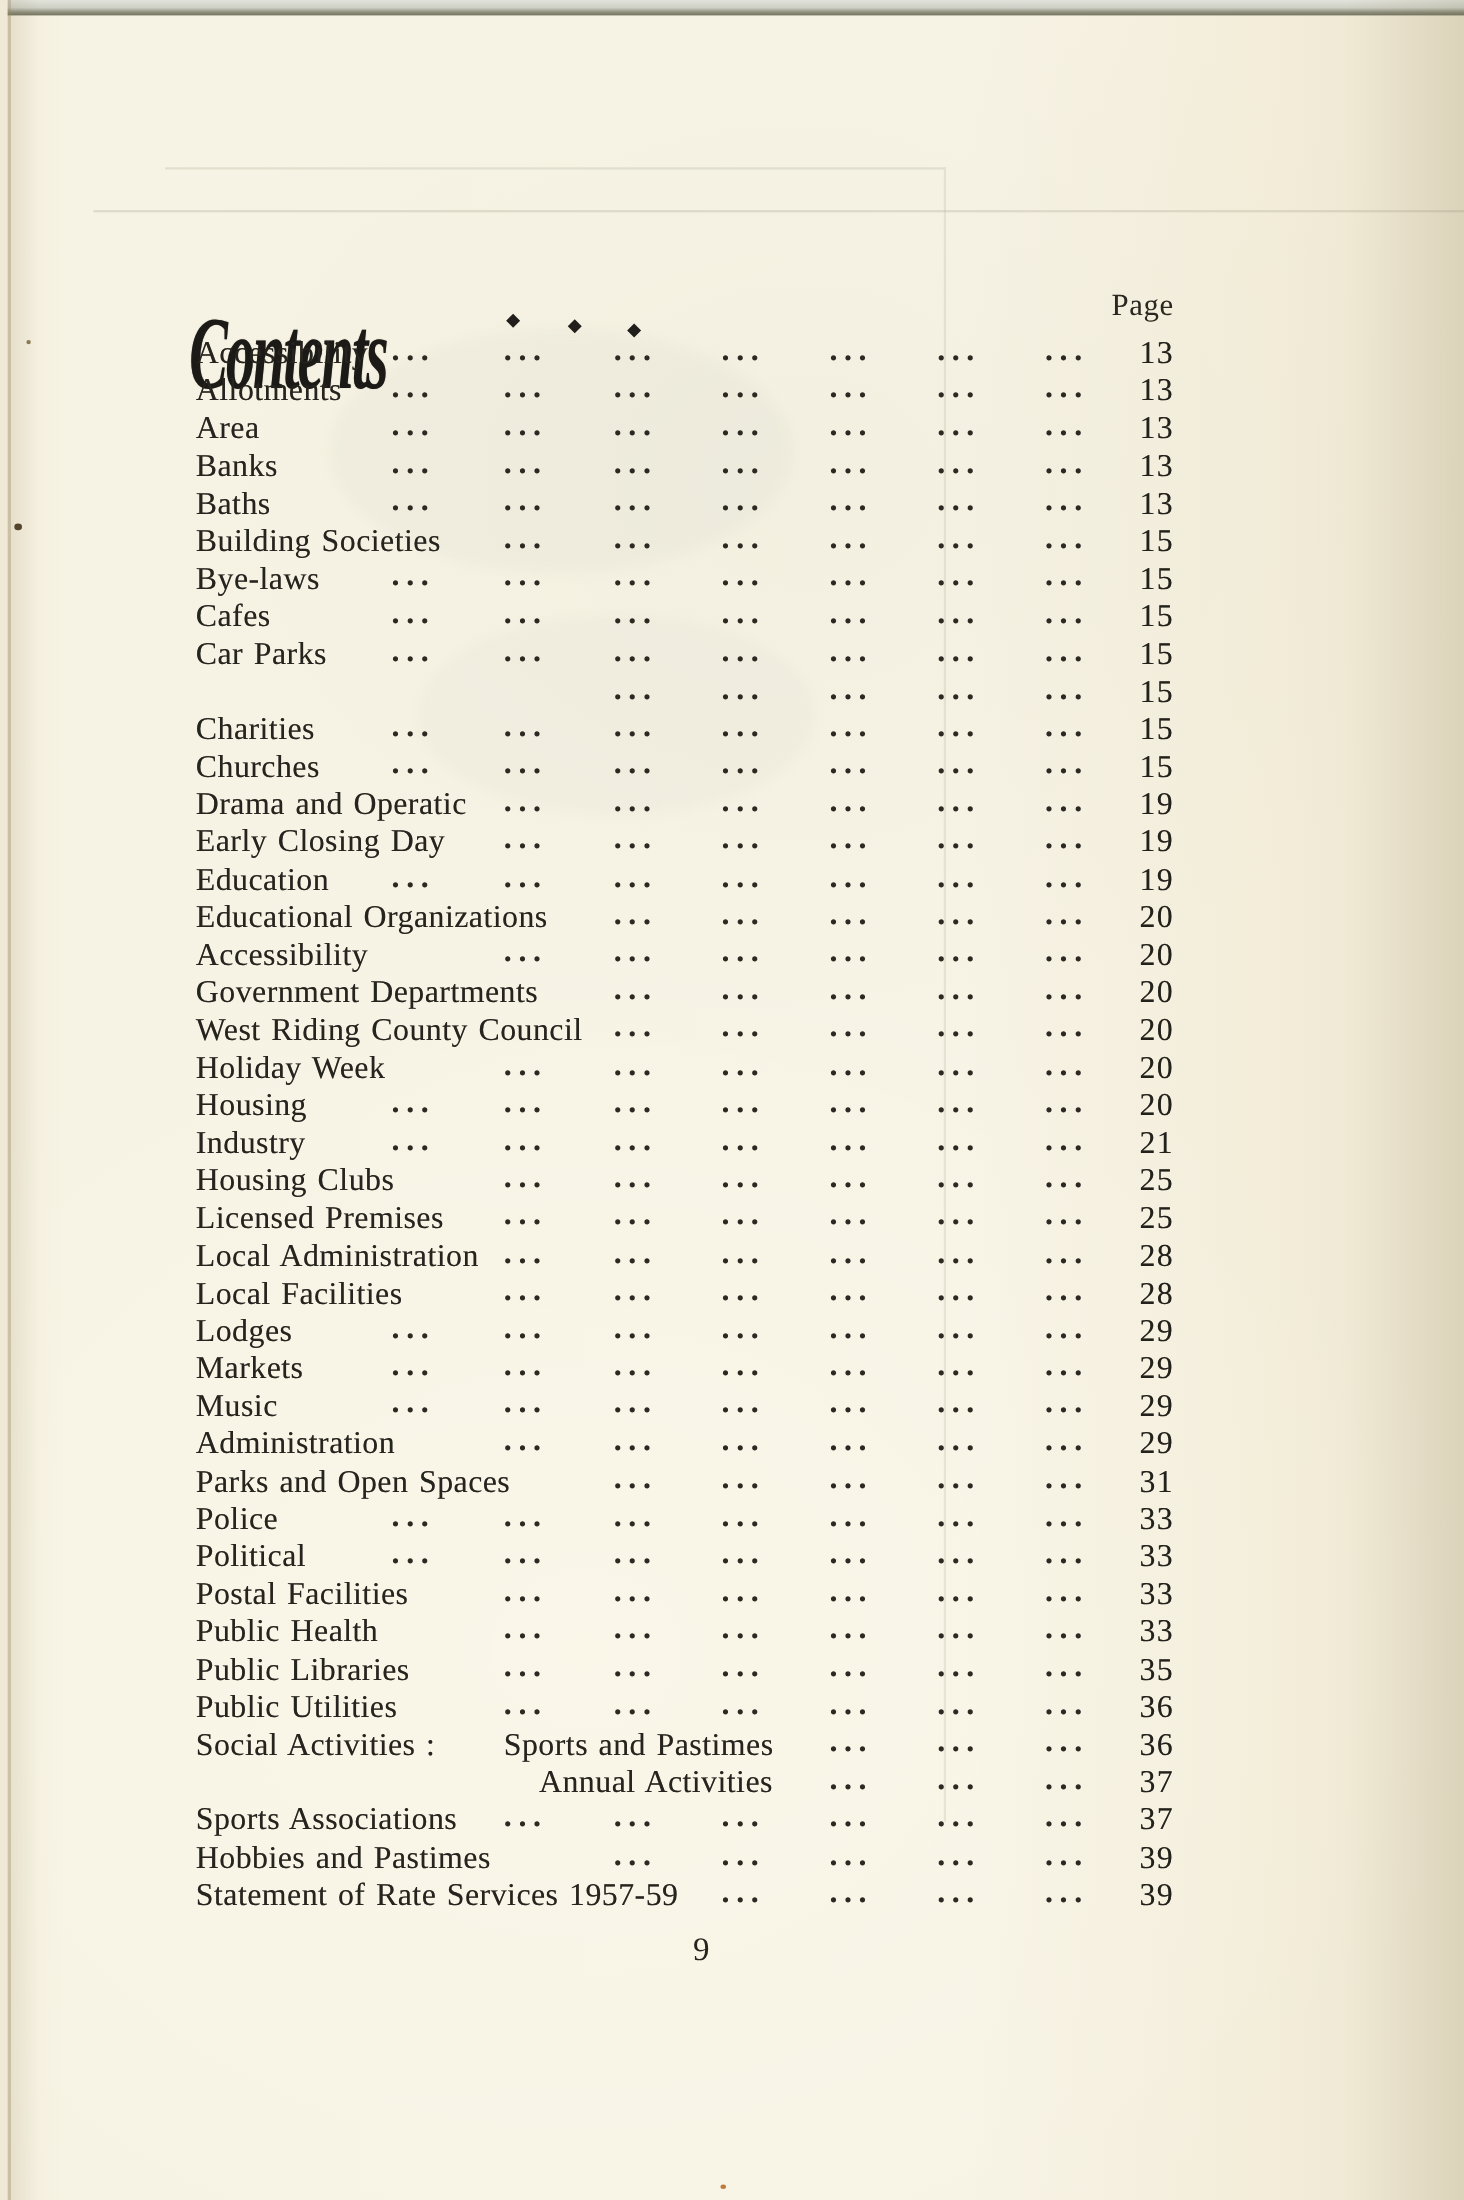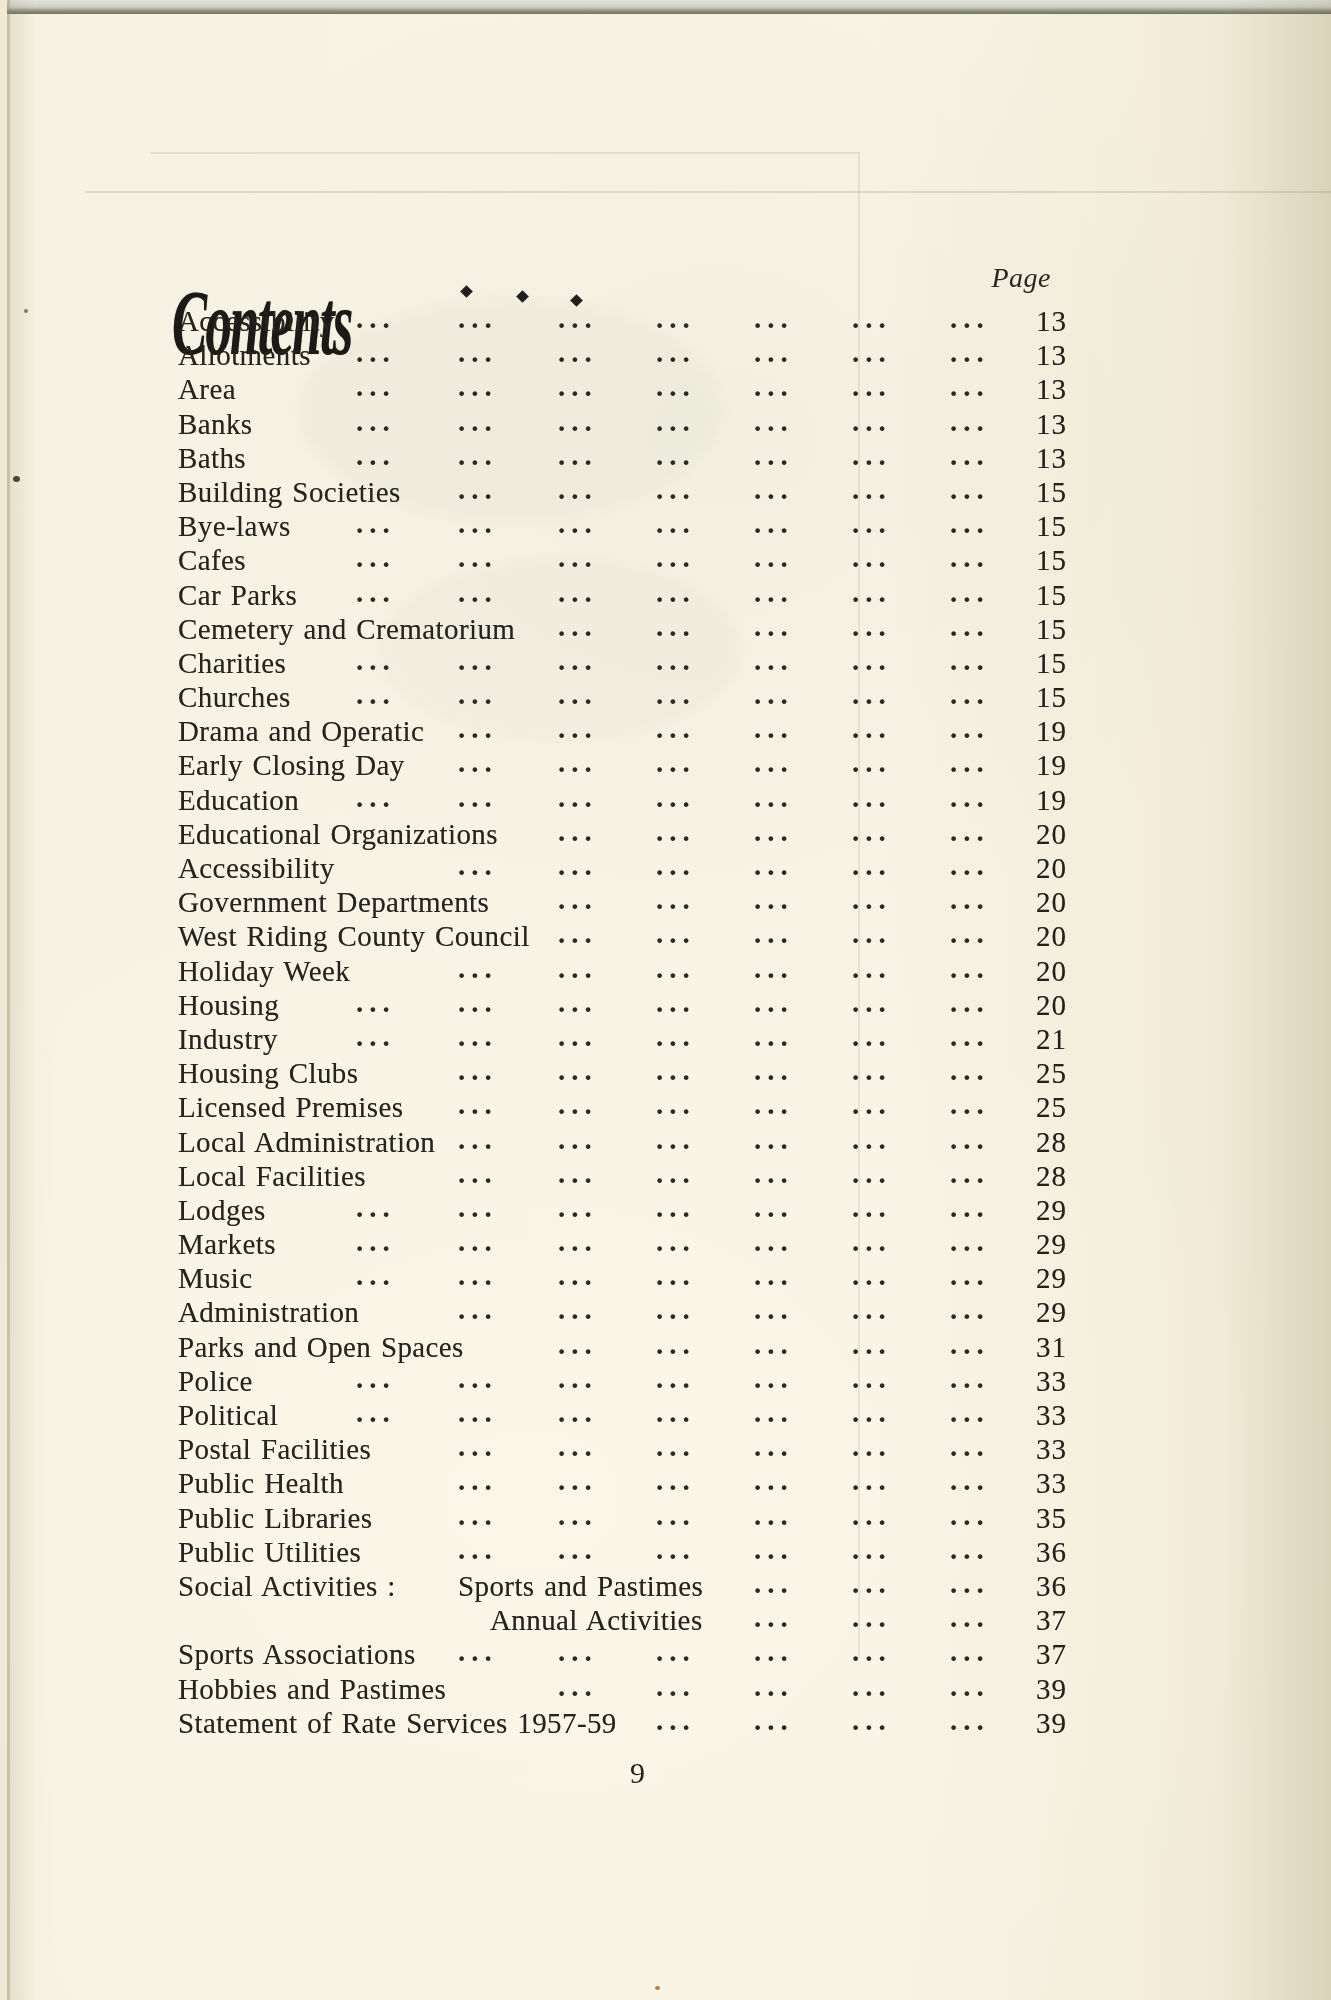--- a/index.html
+++ b/index.html
@@ -36,21 +36,21 @@
     font-style:italic;font-weight:bold;font-size:94px;letter-spacing:-3px;color:#1c1a16;
     transform:scaleX(0.56);transform-origin:0 0;
     text-shadow:0 0 1px rgba(28,26,22,0.55);
   }
   .tdot{position:absolute;width:9px;height:9px;background:#211f1b;transform:rotate(45deg);}
   .tdot1{left:462px;top:287px;}
   .tdot2{left:518px;top:292px;}
   .tdot3{left:572px;top:296px;}
 
   
-  .page-col{position:absolute;right:280px;top:262px;font-style:italic;font-size:28px;letter-spacing:0.5px;color:#2a2820;}
+  .page-col{position:absolute;right:264px;top:262px;font-size:28px;letter-spacing:0.5px;color:#2a2820;}
 
   
   .toc{position:absolute;left:178px;top:304px;width:889px;}
   .row{position:relative;height:34.2px;line-height:34.2px;font-size:29px;white-space:nowrap;}
   .lab{letter-spacing:0.4px;word-spacing:2px;text-shadow:0 0 0.5px rgba(30,28,22,0.45);}
   .lab2{position:absolute;top:0;letter-spacing:0.4px;word-spacing:2px;text-shadow:0 0 0.5px rgba(30,28,22,0.45);}
   .dots{position:absolute;top:-3px;letter-spacing:6px;font-size:29px;color:#2b2922;font-weight:bold;}
   .num{position:absolute;right:0;top:0;font-size:29px;letter-spacing:1px;color:#23211b;
     font-feature-settings:"onum" 1;text-shadow:0 0 0.5px rgba(30,28,22,0.4);}
 
@@ -85,21 +85,21 @@
   <div class="toc">
       <div class="row"><span class="lab">Accessibility</span><span class="num">13</span><span class="dots" style="left: 178px;">...</span><span class="dots" style="left: 280px;">...</span><span class="dots" style="left: 380px;">...</span><span class="dots" style="left: 478px;">...</span><span class="dots" style="left: 576px;">...</span><span class="dots" style="left: 674px;">...</span><span class="dots" style="left: 772px;">...</span></div>
       <div class="row"><span class="lab">Allotments</span><span class="num">13</span><span class="dots" style="left: 178px;">...</span><span class="dots" style="left: 280px;">...</span><span class="dots" style="left: 380px;">...</span><span class="dots" style="left: 478px;">...</span><span class="dots" style="left: 576px;">...</span><span class="dots" style="left: 674px;">...</span><span class="dots" style="left: 772px;">...</span></div>
       <div class="row"><span class="lab">Area</span><span class="num">13</span><span class="dots" style="left: 178px;">...</span><span class="dots" style="left: 280px;">...</span><span class="dots" style="left: 380px;">...</span><span class="dots" style="left: 478px;">...</span><span class="dots" style="left: 576px;">...</span><span class="dots" style="left: 674px;">...</span><span class="dots" style="left: 772px;">...</span></div>
       <div class="row"><span class="lab">Banks</span><span class="num">13</span><span class="dots" style="left: 178px;">...</span><span class="dots" style="left: 280px;">...</span><span class="dots" style="left: 380px;">...</span><span class="dots" style="left: 478px;">...</span><span class="dots" style="left: 576px;">...</span><span class="dots" style="left: 674px;">...</span><span class="dots" style="left: 772px;">...</span></div>
       <div class="row"><span class="lab">Baths</span><span class="num">13</span><span class="dots" style="left: 178px;">...</span><span class="dots" style="left: 280px;">...</span><span class="dots" style="left: 380px;">...</span><span class="dots" style="left: 478px;">...</span><span class="dots" style="left: 576px;">...</span><span class="dots" style="left: 674px;">...</span><span class="dots" style="left: 772px;">...</span></div>
       <div class="row"><span class="lab">Building Societies</span><span class="num">15</span><span class="dots" style="left: 280px;">...</span><span class="dots" style="left: 380px;">...</span><span class="dots" style="left: 478px;">...</span><span class="dots" style="left: 576px;">...</span><span class="dots" style="left: 674px;">...</span><span class="dots" style="left: 772px;">...</span></div>
       <div class="row"><span class="lab">Bye-laws</span><span class="num">15</span><span class="dots" style="left: 178px;">...</span><span class="dots" style="left: 280px;">...</span><span class="dots" style="left: 380px;">...</span><span class="dots" style="left: 478px;">...</span><span class="dots" style="left: 576px;">...</span><span class="dots" style="left: 674px;">...</span><span class="dots" style="left: 772px;">...</span></div>
       <div class="row"><span class="lab">Cafes</span><span class="num">15</span><span class="dots" style="left: 178px;">...</span><span class="dots" style="left: 280px;">...</span><span class="dots" style="left: 380px;">...</span><span class="dots" style="left: 478px;">...</span><span class="dots" style="left: 576px;">...</span><span class="dots" style="left: 674px;">...</span><span class="dots" style="left: 772px;">...</span></div>
       <div class="row"><span class="lab">Car Parks</span><span class="num">15</span><span class="dots" style="left: 178px;">...</span><span class="dots" style="left: 280px;">...</span><span class="dots" style="left: 380px;">...</span><span class="dots" style="left: 478px;">...</span><span class="dots" style="left: 576px;">...</span><span class="dots" style="left: 674px;">...</span><span class="dots" style="left: 772px;">...</span></div>
-      <div class="row"><span class="lab">Cemetery and Crematorium</span><span class="num">15</span><span class="dots" style="left: 380px;">...</span><span class="dots" style="left: 478px;">...</span><span class="dots" style="left: 576px;">...</span><span class="dots" style="left: 674px;">...</span><span class="dots" style="left: 772px;">...</span></div>
+      <div class="row"><span class="num">15</span><span class="dots" style="left: 380px;">...</span><span class="dots" style="left: 478px;">...</span><span class="dots" style="left: 576px;">...</span><span class="dots" style="left: 674px;">...</span><span class="dots" style="left: 772px;">...</span></div>
       <div class="row"><span class="lab">Charities</span><span class="num">15</span><span class="dots" style="left: 178px;">...</span><span class="dots" style="left: 280px;">...</span><span class="dots" style="left: 380px;">...</span><span class="dots" style="left: 478px;">...</span><span class="dots" style="left: 576px;">...</span><span class="dots" style="left: 674px;">...</span><span class="dots" style="left: 772px;">...</span></div>
       <div class="row"><span class="lab">Churches</span><span class="num">15</span><span class="dots" style="left: 178px;">...</span><span class="dots" style="left: 280px;">...</span><span class="dots" style="left: 380px;">...</span><span class="dots" style="left: 478px;">...</span><span class="dots" style="left: 576px;">...</span><span class="dots" style="left: 674px;">...</span><span class="dots" style="left: 772px;">...</span></div>
       <div class="row"><span class="lab">Drama and Operatic</span><span class="num">19</span><span class="dots" style="left: 280px;">...</span><span class="dots" style="left: 380px;">...</span><span class="dots" style="left: 478px;">...</span><span class="dots" style="left: 576px;">...</span><span class="dots" style="left: 674px;">...</span><span class="dots" style="left: 772px;">...</span></div>
       <div class="row"><span class="lab">Early Closing Day</span><span class="num">19</span><span class="dots" style="left: 280px;">...</span><span class="dots" style="left: 380px;">...</span><span class="dots" style="left: 478px;">...</span><span class="dots" style="left: 576px;">...</span><span class="dots" style="left: 674px;">...</span><span class="dots" style="left: 772px;">...</span></div>
       <div class="row"><span class="lab">Education</span><span class="num">19</span><span class="dots" style="left: 178px;">...</span><span class="dots" style="left: 280px;">...</span><span class="dots" style="left: 380px;">...</span><span class="dots" style="left: 478px;">...</span><span class="dots" style="left: 576px;">...</span><span class="dots" style="left: 674px;">...</span><span class="dots" style="left: 772px;">...</span></div>
       <div class="row"><span class="lab">Educational Organizations</span><span class="num">20</span><span class="dots" style="left: 380px;">...</span><span class="dots" style="left: 478px;">...</span><span class="dots" style="left: 576px;">...</span><span class="dots" style="left: 674px;">...</span><span class="dots" style="left: 772px;">...</span></div>
       <div class="row"><span class="lab">Accessibility</span><span class="num">20</span><span class="dots" style="left: 280px;">...</span><span class="dots" style="left: 380px;">...</span><span class="dots" style="left: 478px;">...</span><span class="dots" style="left: 576px;">...</span><span class="dots" style="left: 674px;">...</span><span class="dots" style="left: 772px;">...</span></div>
       <div class="row"><span class="lab">Government Departments</span><span class="num">20</span><span class="dots" style="left: 380px;">...</span><span class="dots" style="left: 478px;">...</span><span class="dots" style="left: 576px;">...</span><span class="dots" style="left: 674px;">...</span><span class="dots" style="left: 772px;">...</span></div>
       <div class="row"><span class="lab">West Riding County Council</span><span class="num">20</span><span class="dots" style="left: 380px;">...</span><span class="dots" style="left: 478px;">...</span><span class="dots" style="left: 576px;">...</span><span class="dots" style="left: 674px;">...</span><span class="dots" style="left: 772px;">...</span></div>
       <div class="row"><span class="lab">Holiday Week</span><span class="num">20</span><span class="dots" style="left: 280px;">...</span><span class="dots" style="left: 380px;">...</span><span class="dots" style="left: 478px;">...</span><span class="dots" style="left: 576px;">...</span><span class="dots" style="left: 674px;">...</span><span class="dots" style="left: 772px;">...</span></div>

